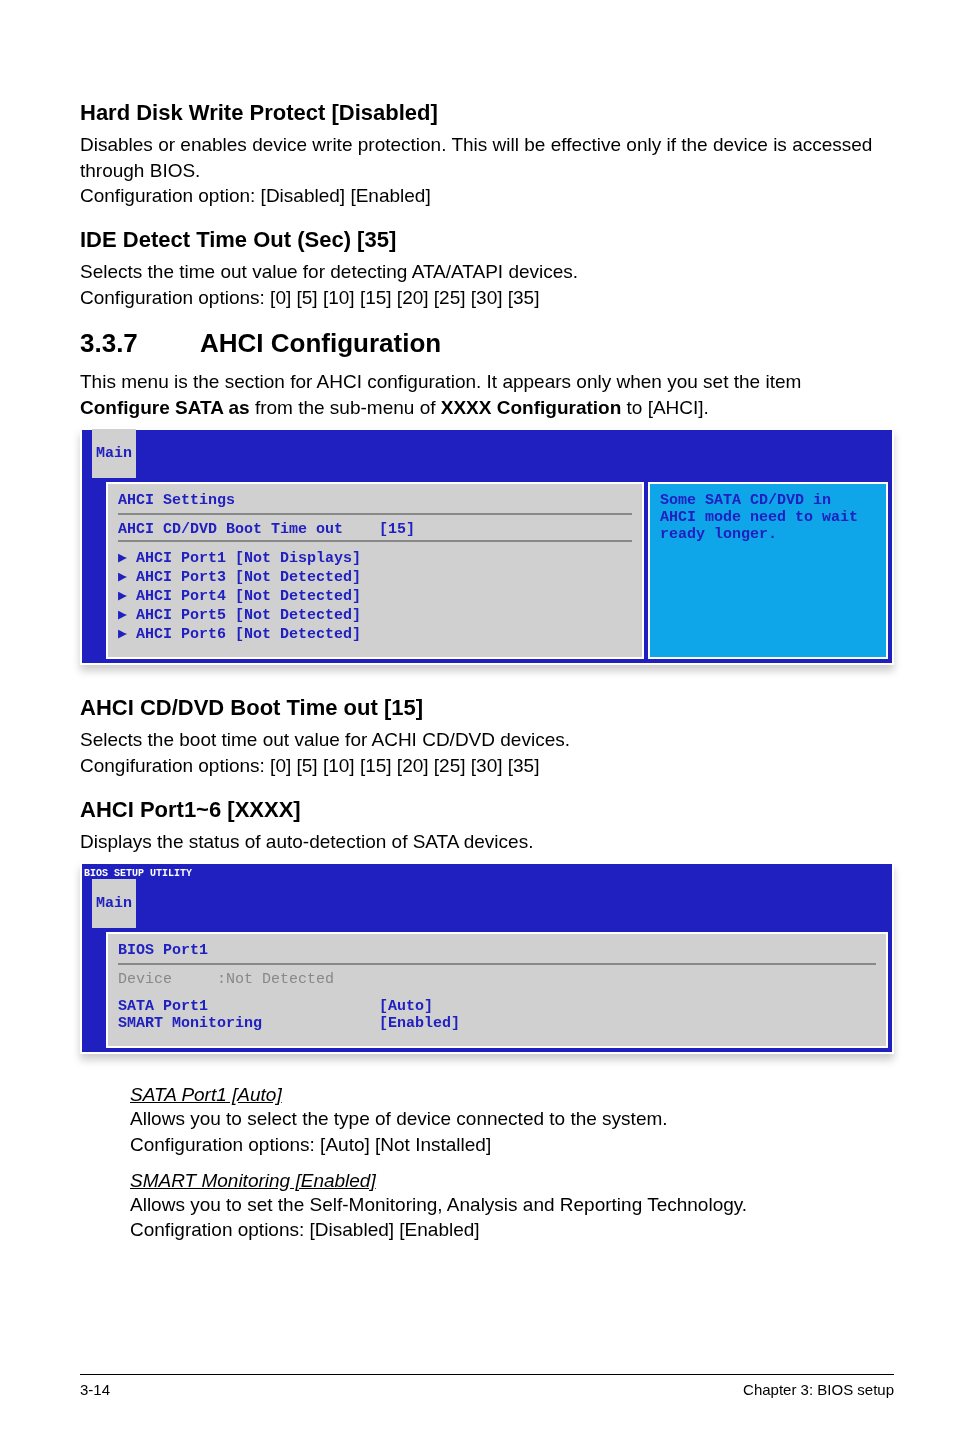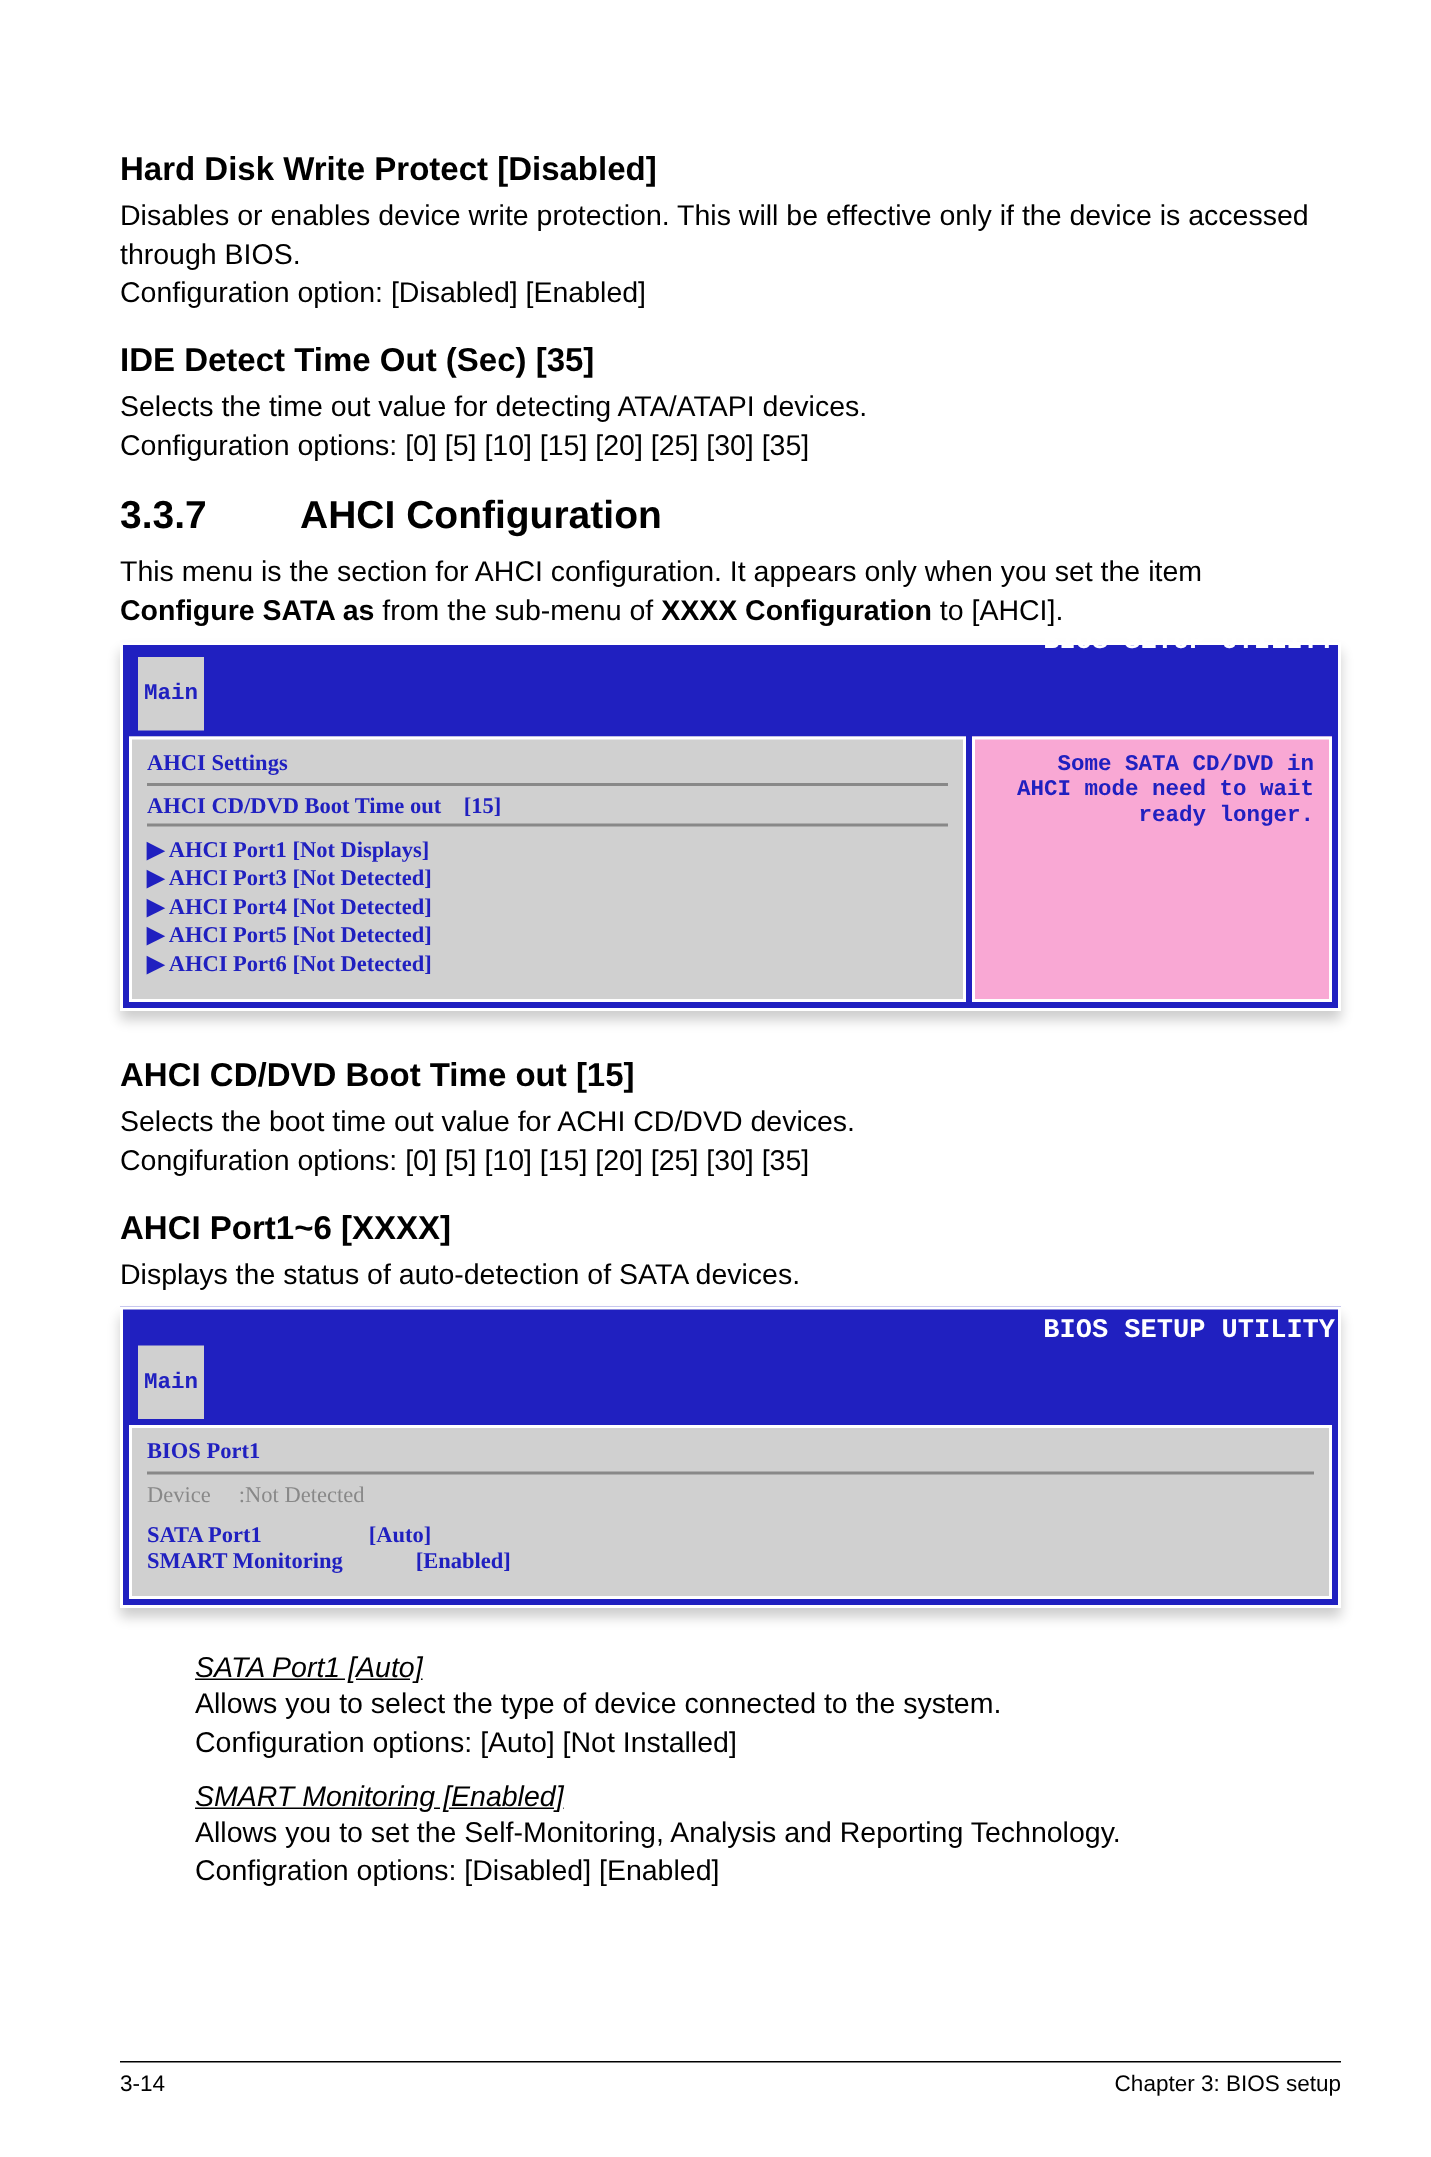--- a/index.html
+++ b/index.html
@@ -36,24 +36,24 @@
     }
     .bios-box {
       width: 100%;
       background: #2020c0;
       border: 2px solid #fff;
       padding: 2px;
       box-shadow: 0 6px 8px rgba(0,0,0,0.2);
       margin-bottom: 30px;
     }
     .bios-title {
-      text-align: right;
+      text-align: left;
       color: #fff;
       font-family: "Courier New", monospace;
-      font-size: 18px;
+      font-size: 10px;
       font-weight: bold;
       padding: 2px 0 0 0;
     }
     .bios-tabbar {
       font-family: "Courier New", monospace;
       font-size: 15px;
       color: #c0c0d0;
       padding: 0 8px 2px 8px;
     }
     .bios-tabbar .tab {
@@ -65,36 +65,36 @@
     }
     .bios-panels {
       display: flex;
       gap: 4px;
       padding: 2px;
     }
     .bios-left {
       flex: 1;
       background: #d0d0d0;
       border: 2px solid #fff;
-      font-family: Liberation Serif, serif;
+      font-family: Liberation Mono, monospace;
       font-size: 15px;
       color: #2020c0;
       padding: 8px 10px 14px 10px;
       position: relative;
+      margin-left: 20px;
     }
     .bios-right {
       width: 240px;
-      background: #f9a8d4;
+      background: #0ea5e9;
       border: 2px solid #fff;
       font-family: "Courier New", monospace;
       font-size: 15px;
       color: #2020c0;
       padding: 8px 10px 14px 10px;
       font-weight: bold;
-      text-align: right;
     }
     .bios-heading {
       font-weight: bold;
       margin-bottom: 4px;
     }
     .bios-rule {
       border: none;
       border-top: 2px solid #888;
       margin: 2px 0 6px 0;
     }

